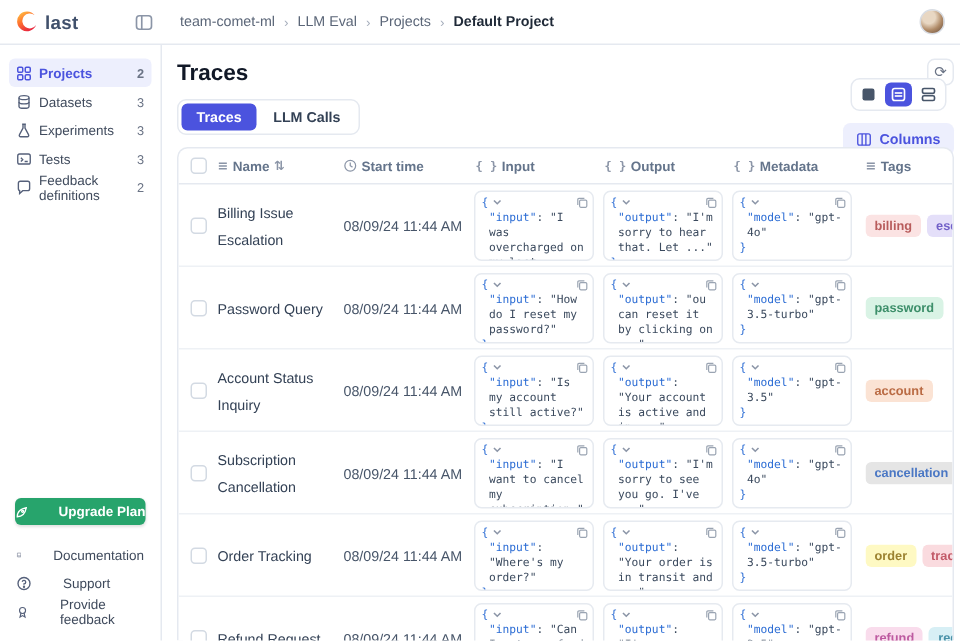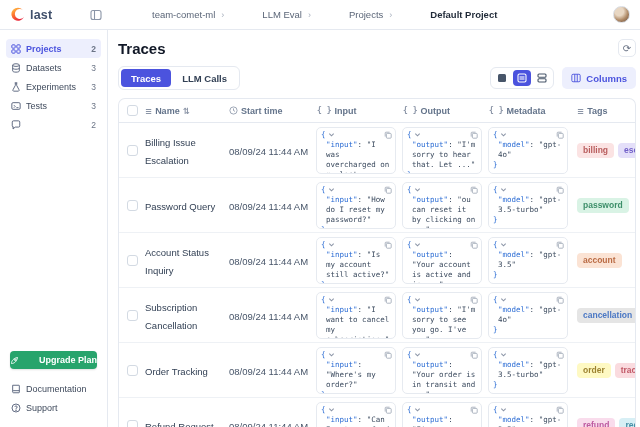--- a/index.html
+++ b/index.html
@@ -8,41 +8,41 @@
   :root { --accent:#4b53de; --accent-soft:#edeffd; --green:#27a46c; --border:#e5e9f0; --muted:#64748b; }
 
   
   .topbar { position:absolute; top:0; left:0; right:0; height:30px; background:#fff;
     border-bottom:1px solid var(--border); display:flex; align-items:center; padding:0 10px; }
   .logo-wrap { display:flex; align-items:center; gap:5px; width:78px; }
   .logo-text { font-size:12.5px; font-weight:700; color:#40506b; letter-spacing:.2px; }
   .panel-toggle { width:16px; height:16px; border-radius:3px; display:flex; align-items:center;
     justify-content:center; color:#8b95a7; cursor:pointer; }
   .breadcrumb { display:flex; align-items:center; gap:6px; margin-left:16px; font-size:9.5px; color:#5b6678; }
-  .crumb { cursor:pointer;margin-left:32px; }
+  .crumb { cursor:pointer; }
   .crumb-sep { color:#a6aebc; font-size:9px; }
   .crumb.last { font-weight:700; color:#1f2937; }
   .avatar { margin-left:auto; width:17px; height:17px; border-radius:50%;
     background:radial-gradient(circle at 35% 30%, #e8d7c3 0 30%, #b08b68 60%, #5f4636 100%);
     border:1px solid #d8dce3; cursor:pointer; }
 
   
   .sidebar { position:absolute; top:30px; left:0; bottom:0; width:108px; background:#fff;
     border-right:1px solid var(--border); display:flex; flex-direction:column; padding:9px 6px 10px 6px; }
   .nav-item { height:19px; display:flex; align-items:center; gap:5px; padding:0 5px; border-radius:4px;
     font-size:9px; color:#3f4a5c; cursor:pointer; }
   .nav-item .cnt { margin-left:auto; font-size:8.5px; color:#6b7486; }
   .nav-item.active { background:var(--accent-soft); color:var(--accent); font-weight:700; }
   .nav-item.active svg { stroke:var(--accent); }
   .nav-item svg { stroke:#55607a; flex:0 0 auto; }
   .side-spacer { flex:1; }
   .upgrade-btn { height:18px; margin:0 4px 10px 4px; border-radius:4px; background:var(--green);
     color:#fff; font-size:9px; font-weight:700; display:flex; align-items:center; justify-content:space-between;
     gap:4px; cursor:pointer; box-shadow:0 1px 2px rgba(0,0,0,.12); }
-  .foot-item { height:19px; display:flex; align-items:center; gap:5px; padding:0 5px; font-size:9px;
+  .foot-item { height:19px; display:flex; align-items:center; gap:21px; padding:0 5px; font-size:9px;
     color:#3f4a5c; cursor:pointer; }
   .foot-item svg { stroke:#55607a; }
 
   
   .main { position:absolute; top:30px; left:108px; right:0; bottom:0; background:#fff;
     padding:8px 4px 0 10px; display:flex; flex-direction:column; }
   .title-row { display:flex; align-items:center; justify-content:space-between; height:20px; }
   .page-title { font-size:15px; font-weight:700; color:#111827; }
   .refresh-btn { width:18px; height:18px; border:1px solid var(--border); border-radius:5px; background:#fff;
     color:#6b7486; font-size:10px; display:flex; align-items:center; justify-content:center; cursor:pointer;
@@ -53,21 +53,21 @@
     padding:0 6px 0 22px; font-size:9px; color:#334155; outline:none; font-family:"Liberation Sans",sans-serif; }
   .search-box input::placeholder { color:#94a3b8; }
   .search-icon { position:absolute; left:6px; top:5px; }
   .soft-btn { height:22px; padding:0 9px; border-radius:5px; background:var(--accent-soft); color:var(--accent);
     font-size:9.5px; font-weight:700; display:flex; align-items:center; gap:5px; cursor:pointer; }
   .segmented { height:24px; border:1px solid var(--border); border-radius:6px; background:#fff;
     display:flex; align-items:center; padding:2px; gap:1px; }
   .segment { height:18px; padding:0 10px; border-radius:4px; font-size:9.5px; display:flex; align-items:center;
     color:#334155; font-weight:600; cursor:pointer; }
   .segment.active { background:var(--accent); color:#fff; }
-  .right-tools { margin-left:auto; display:flex; align-items:center; gap:8px; }
+  .right-tools { margin-left:auto; display:flex; align-items:center; gap:8px;flex-direction:column; }
   .density-group { height:22px; border:1px solid var(--border); border-radius:6px; background:#fff;
     display:flex; align-items:center; padding:2px; gap:2px; }
   .density-btn { width:18px; height:16px; border-radius:4px; display:flex; align-items:center;
     justify-content:center; cursor:pointer; }
   .density-btn.active { background:var(--accent); }
 
   
   .table-wrap { margin-top:8px; border:1px solid var(--border); border-bottom:none;
     border-radius:7px 7px 0 0; overflow:hidden; flex:1; background:#fff; }
   .thead { display:flex; align-items:center; height:24px; border-bottom:1px solid var(--border);
@@ -163,20 +163,21 @@
       <rect x="1" y="2" width="10" height="8" rx="1.5"></rect>
         <path d="M3.5 5 L5 6.5 L3.5 8 M6.5 8 H9"></path>
     </svg>
     <span>Tests</span>
     <span class="cnt">3</span>
   </div>
   <div class="nav-item">
     <svg width="10" height="10" viewBox="0 0 12 12" fill="none" stroke-width="1.1">
       <path d="M1.5 2.5 A1.5 1.5 0 0 1 3 1 H9 A1.5 1.5 0 0 1 10.5 2.5 V7 A1.5 1.5 0 0 1 9 8.5 H5 L2.5 10.8 V8.5 H3 A1.5 1.5 0 0 1 1.5 7 Z"></path>
     </svg>
+    <span>Feedback definitions</span>
     <span class="cnt">2</span>
   </div>
 
   <div class="side-spacer"></div>
 
   <div class="upgrade-btn">
     <svg width="9" height="9" viewBox="0 0 12 12" fill="none" stroke="#fff" stroke-width="1.2">
       <path d="M2 10 C2 6.5 4.5 3 10 2 C9 7.5 5.5 10 2 10 Z"></path>
         <circle cx="6.8" cy="5.2" r="0.9"></circle>
     </svg>
@@ -188,20 +189,27 @@
     </svg>
     <span>Documentation</span>
   </div>
   <div class="foot-item">
     <svg width="10" height="10" viewBox="0 0 12 12" fill="none" stroke-width="1.1">
       <circle cx="6" cy="6" r="4.8"></circle>
         <path d="M4.6 4.6 A1.4 1.4 0 1 1 6 6.3 V7"></path>
         <circle cx="6" cy="8.6" r="0.4" fill="#55607a"></circle>
     </svg>
     <span>Support</span>
+  </div>
+  <div class="foot-item">
+    <svg width="10" height="10" viewBox="0 0 12 12" fill="none" stroke-width="1.1">
+      <circle cx="6" cy="4.5" r="3"></circle>
+        <path d="M4.5 7 L3.5 11 L6 9.5 L8.5 11 L7.5 7"></path>
+    </svg>
+    <span>Provide feedback</span>
   </div>
 </div>
 
 <div class="main">
   <div class="title-row">
     <div class="page-title">Traces</div>
     <div class="refresh-btn">⟳</div>
   </div>
 
   <div class="toolbar">

